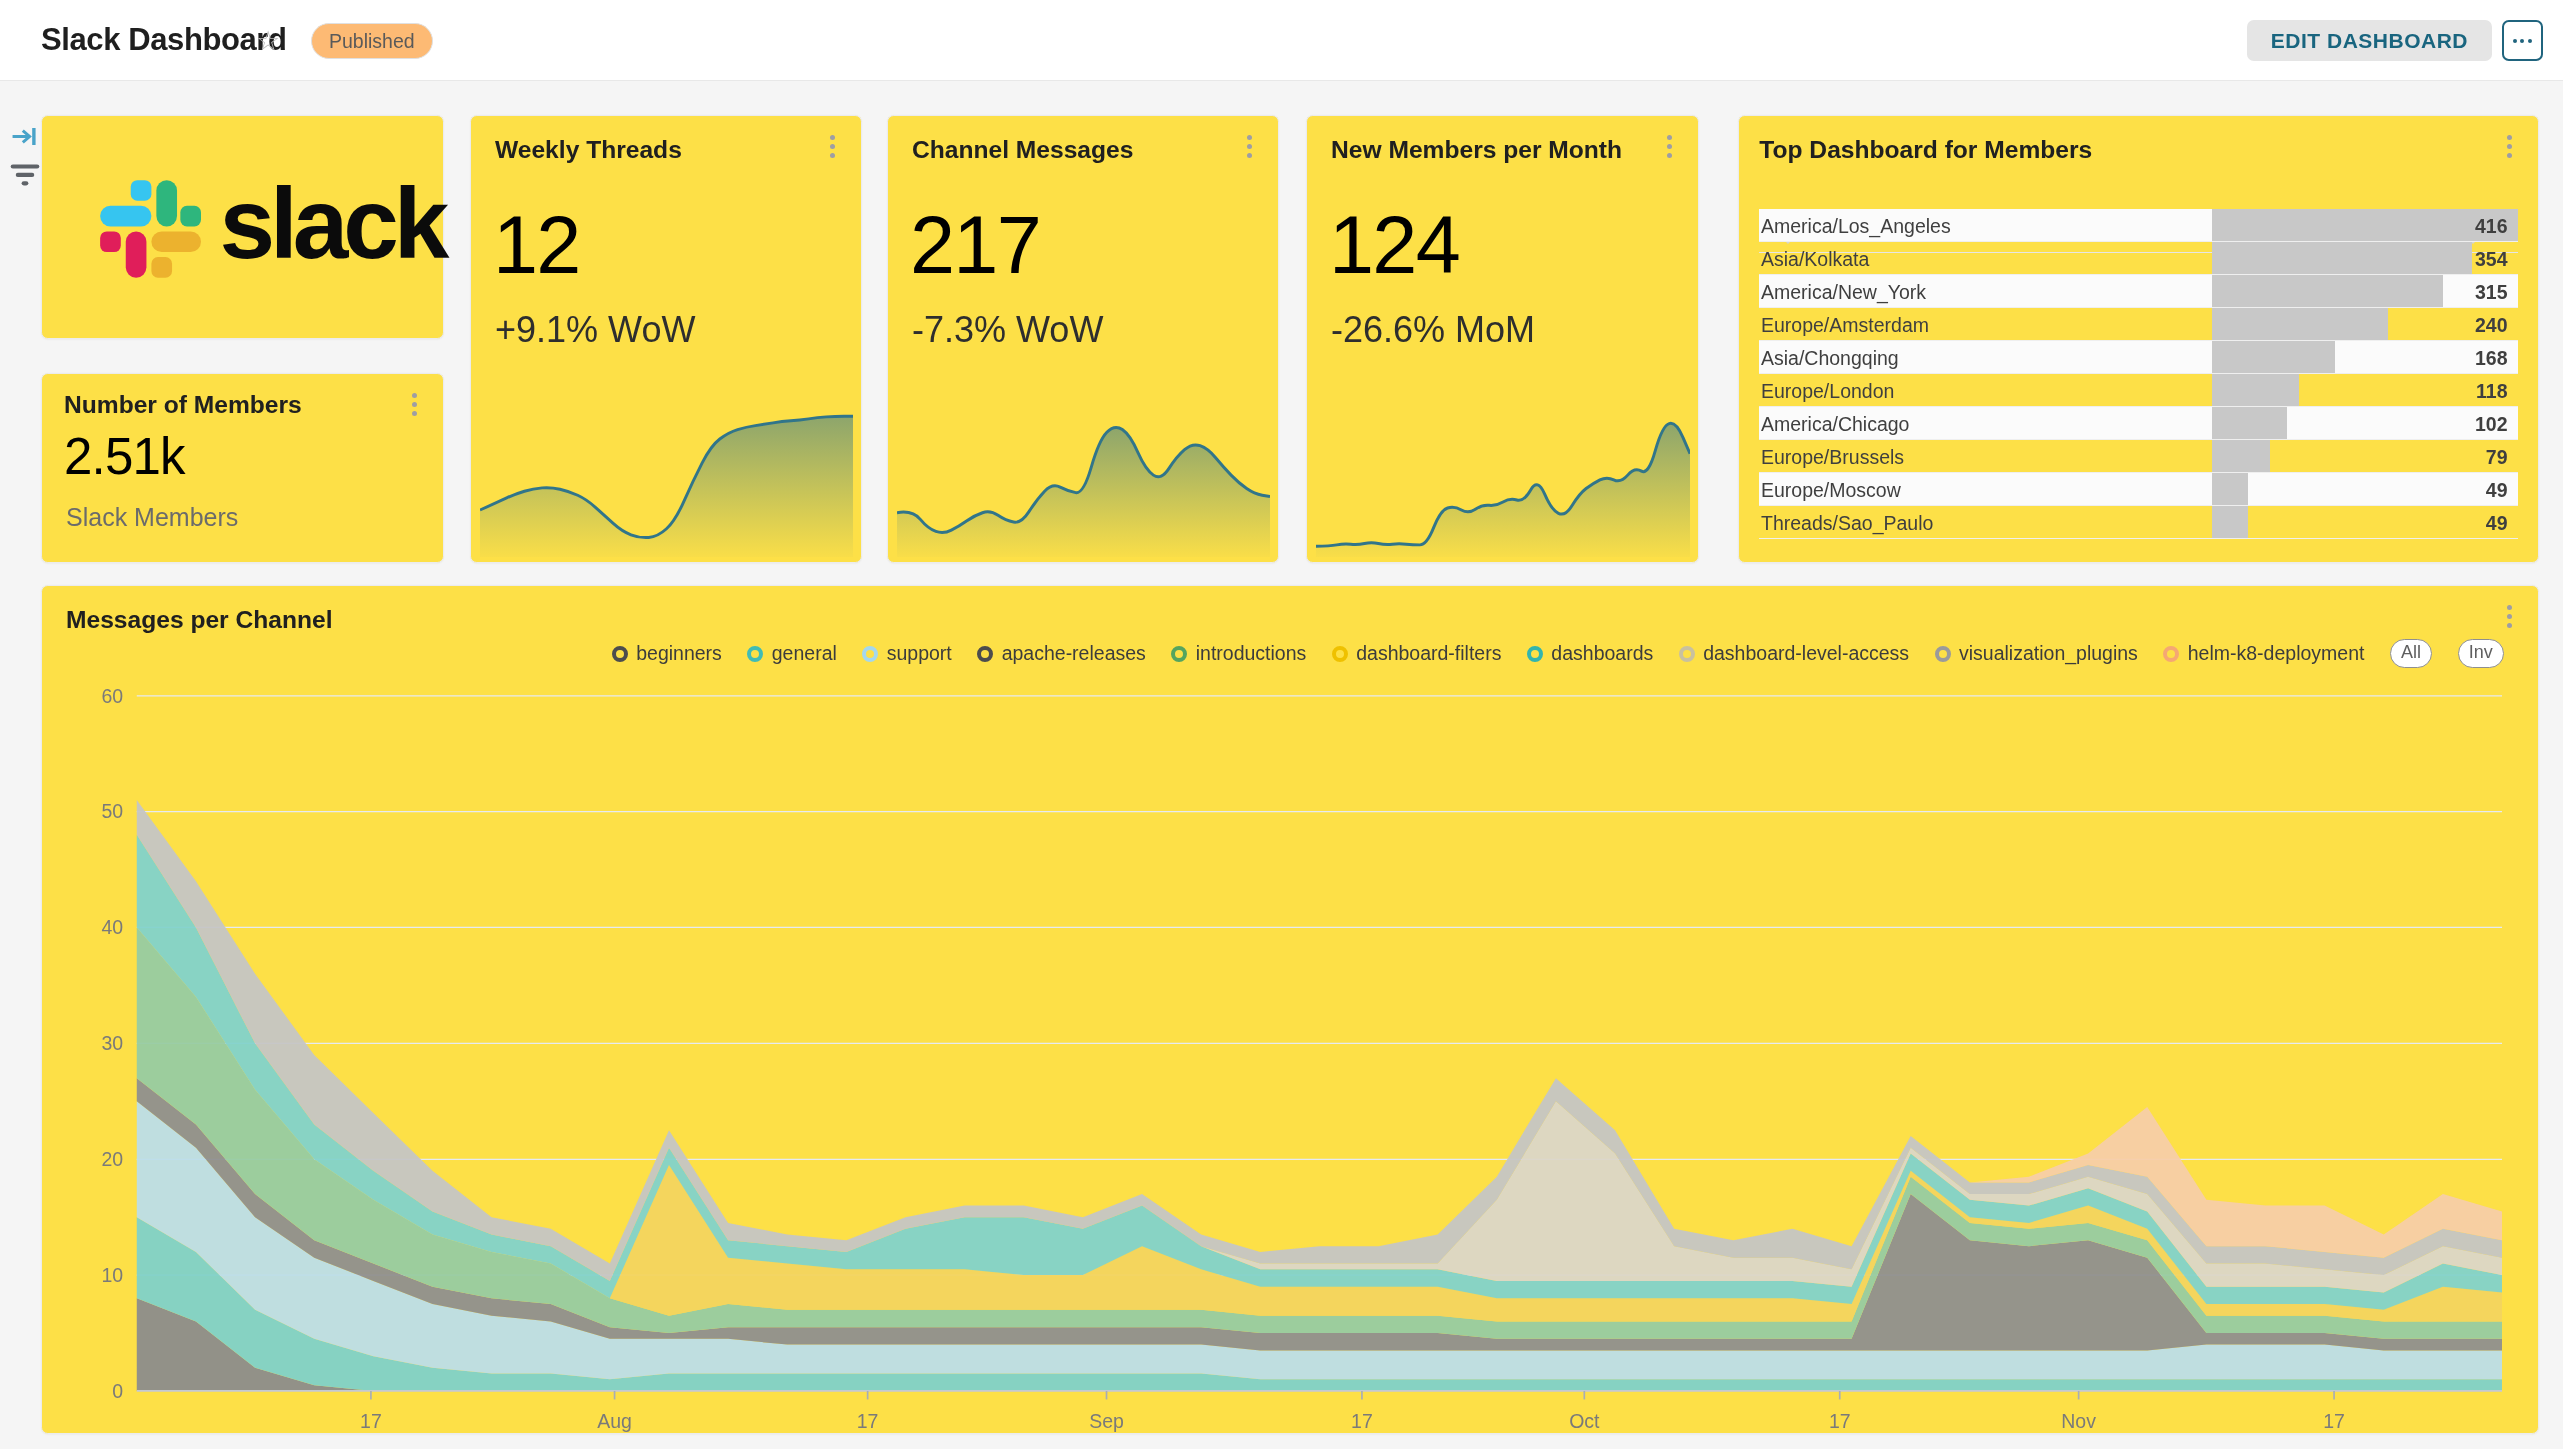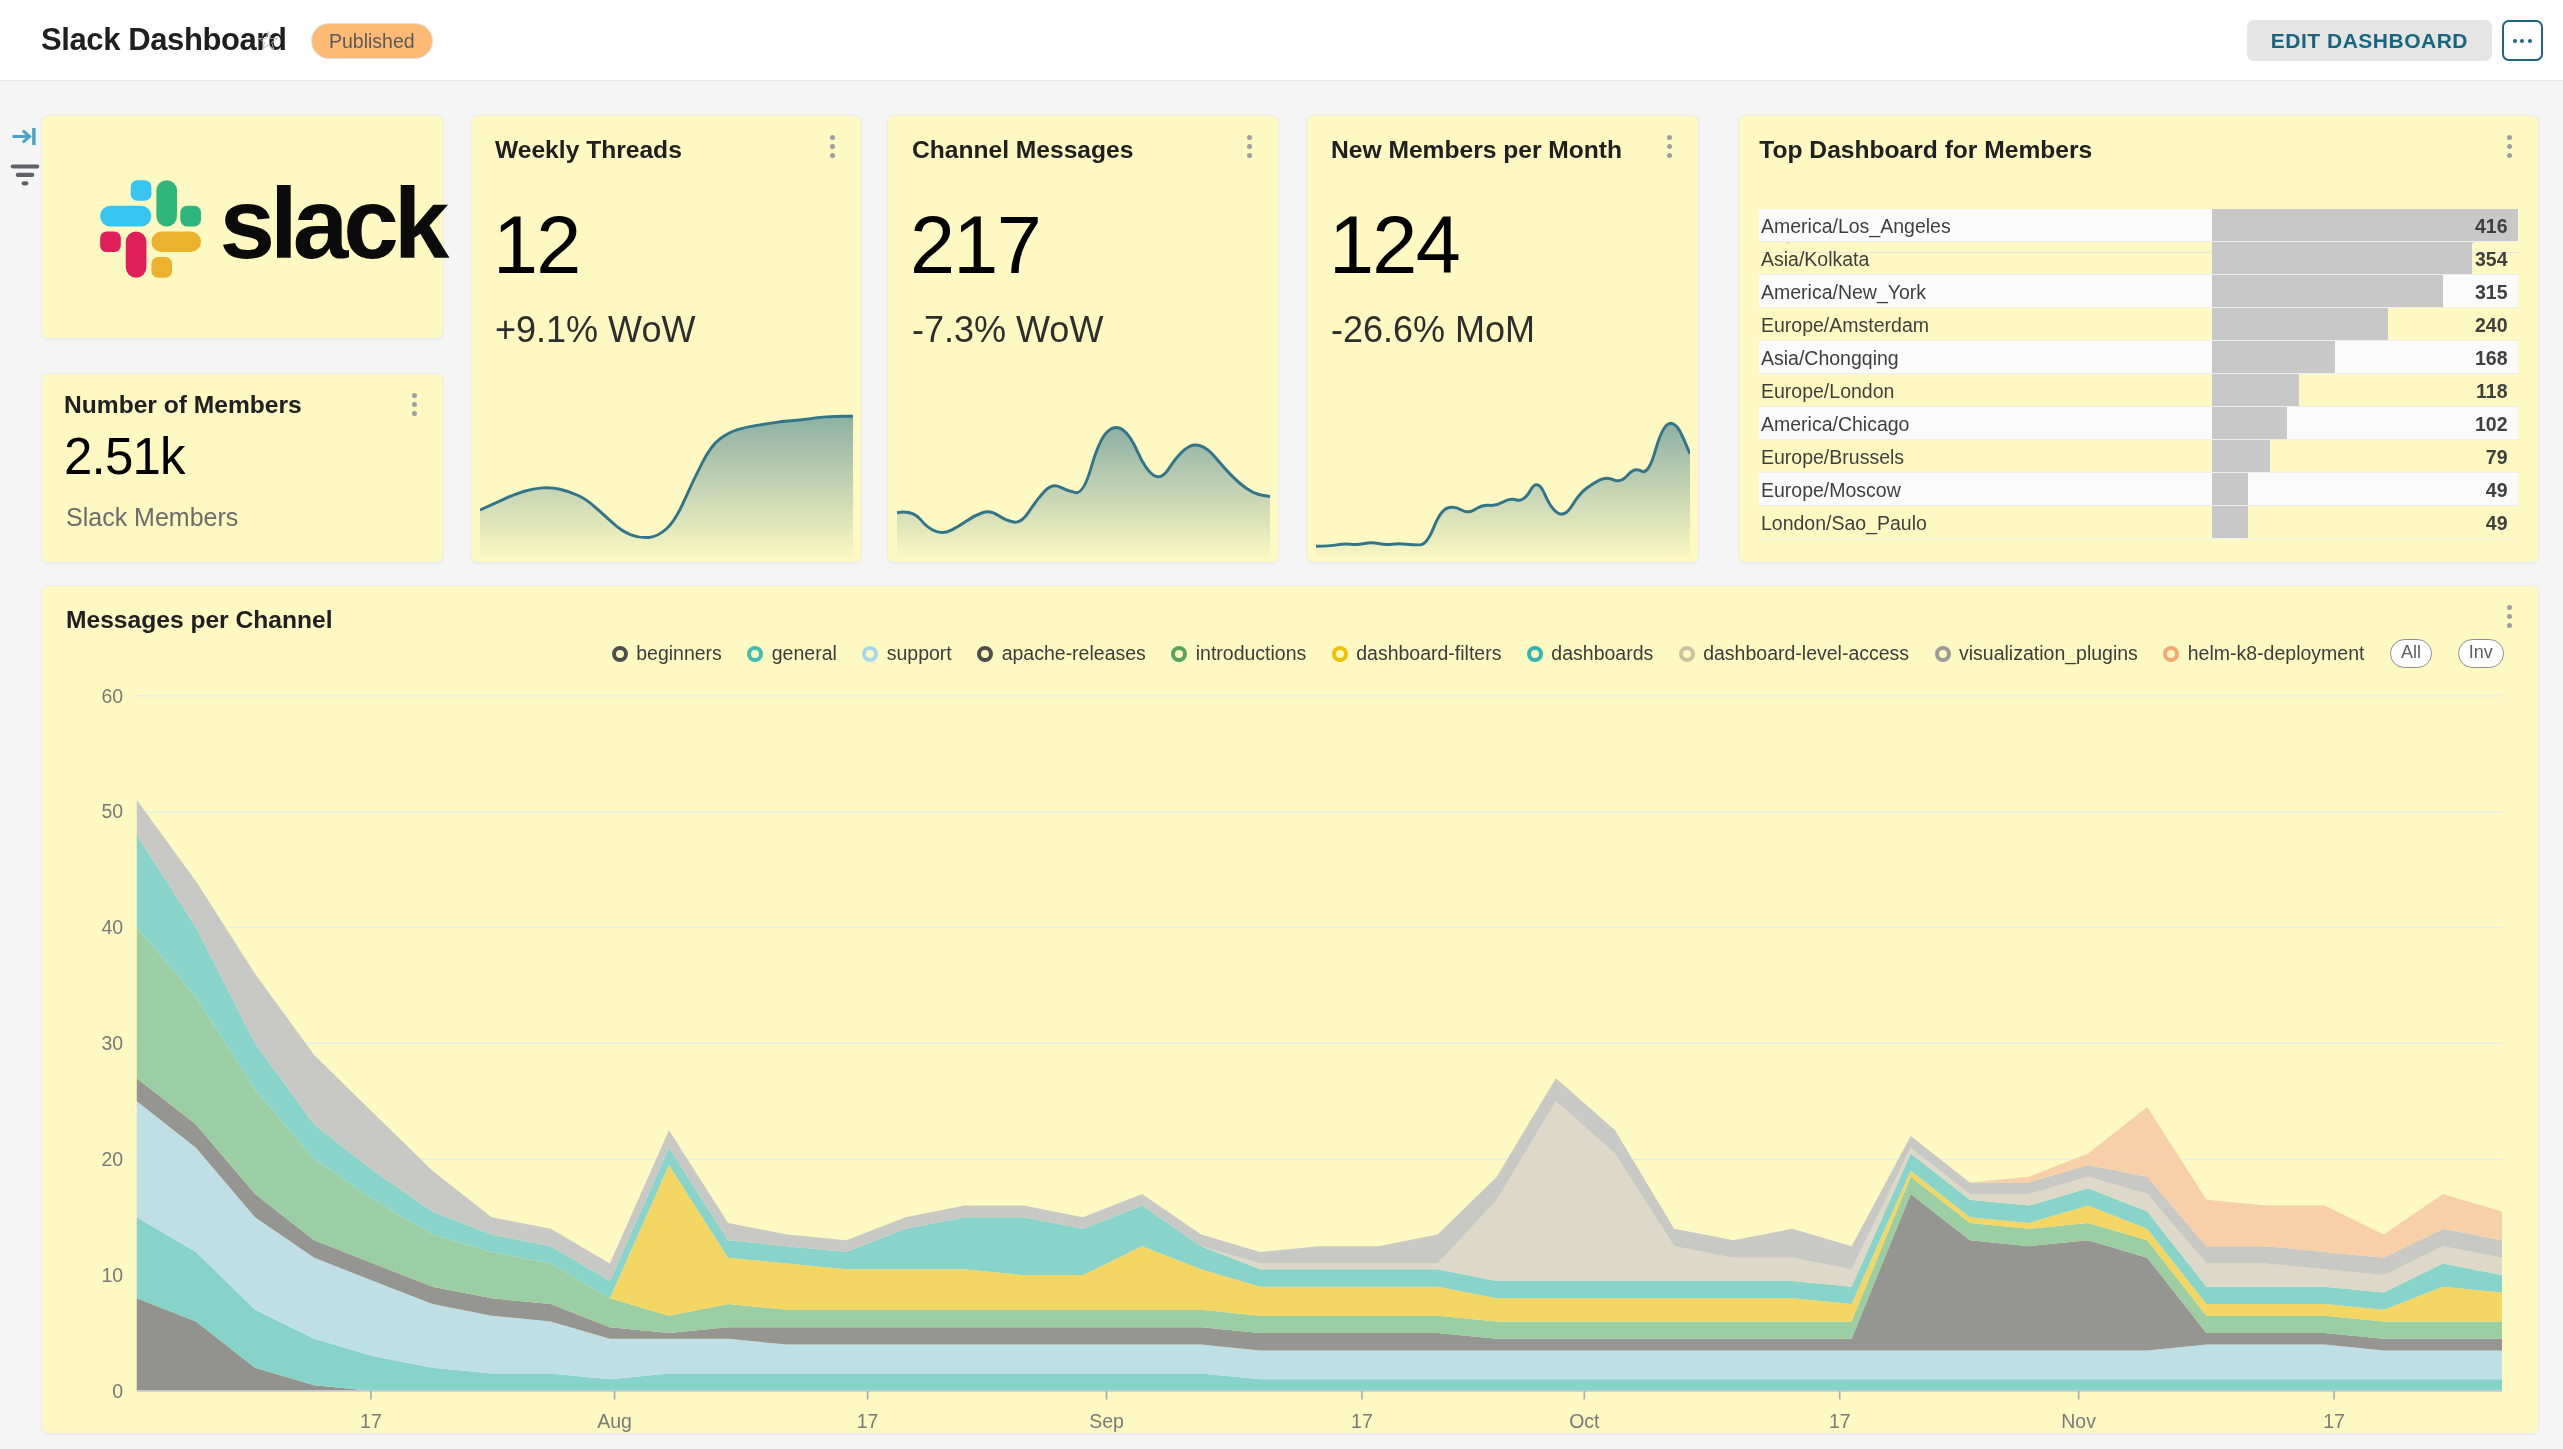--- a/index.html
+++ b/index.html
@@ -13,21 +13,21 @@
   .edit-btn { position:absolute; right:71px; top:20.3px; height:41px; line-height:41px; padding:0 24px; background:#e5e5e5; color:#19657F; font-weight:700; font-size:21px; letter-spacing:0.5px; border:none; border-radius:6.8px; cursor:pointer; }
   .more-btn { position:absolute; right:20.3px; top:20.3px; width:41px; height:41px; background:#FFFFFF; border:2.1px solid #20647E; border-radius:6.8px; cursor:pointer; display:flex; align-items:center; justify-content:center; gap:3.4px; }
   .more-btn i { width:4.2px; height:4.2px; border-radius:50%; background:#20647E; }
 
   
   .rail { position:absolute; left:0; top:81px; width:41px; bottom:0; }
   .rail-expand { position:absolute; left:10.2px; top:41px; cursor:pointer; }
   .rail-filter { position:absolute; left:8.5px; top:80px; cursor:pointer; }
 
   
-  .card { position:absolute; background:#fef9c3; border:0.8px solid #ECECEC; border-radius:6.8px; box-shadow:0 0.8px 1.7px rgba(0,0,0,0.04); }
+  .card { position:absolute; background:#fde047; border:0.8px solid #ECECEC; border-radius:6.8px; box-shadow:0 0.8px 1.7px rgba(0,0,0,0.04); }
   .card-title { position:absolute; left:24px; top:20.3px; font-size:24.6px; font-weight:600; color:#202020; }
   .kebab { position:absolute; right:13.6px; top:13.6px; width:30.5px; height:34px; display:flex; flex-direction:column; align-items:center; justify-content:center; gap:4.2px; cursor:pointer; }
   .kebab i { width:5.1px; height:5.1px; border-radius:50%; background:#9E9EA4; }
 
   #card-logo   { left:41px;  top:115px; width:403px; height:224px; }
   #card-members{ left:41px;  top:373px; width:403px; height:190px; }
   #card-wt     { left:470px; top:115px; width:392px; height:448px; overflow:hidden; }
   #card-wm     { left:887px;top:115px; width:392px; height:448px; overflow:hidden; }
   #card-nm     { left:1306px;top:115px; width:393px; height:448px; overflow:hidden; }
   #card-tz     { left:1738px;top:115px; width:801px; height:448px; overflow:hidden; }
@@ -289,21 +289,21 @@
           <span class="tz-val">49</span>
         </div>
       <span class="tz-name">Europe/Moscow</span>
     </div>
 
     <div class="tz-row">
       <div class="tz-barwrap">
           <div class="tz-bar" style="width: 11.8%;"></div>
           <span class="tz-val">49</span>
         </div>
-      <span class="tz-name">London/Sao_Paulo</span>
+      <span class="tz-name">Threads/Sao_Paulo</span>
     </div>
   </div>
 
 </div>
 
 <div class="card" id="card-chan">
   <div class="card-title">Messages per Channel</div>
   <div class="kebab">
       <i></i>
       <i></i>

